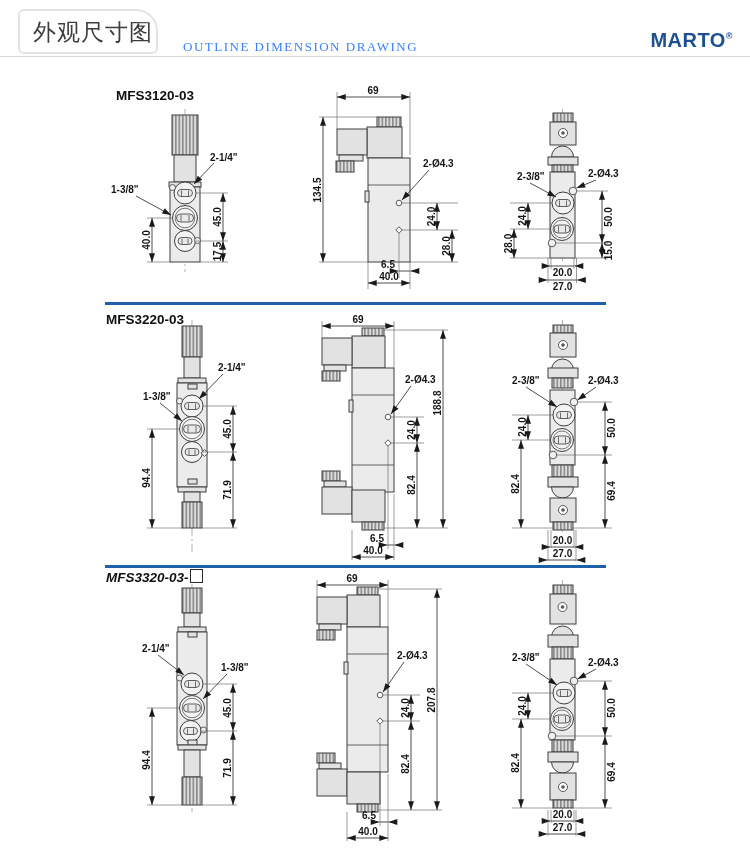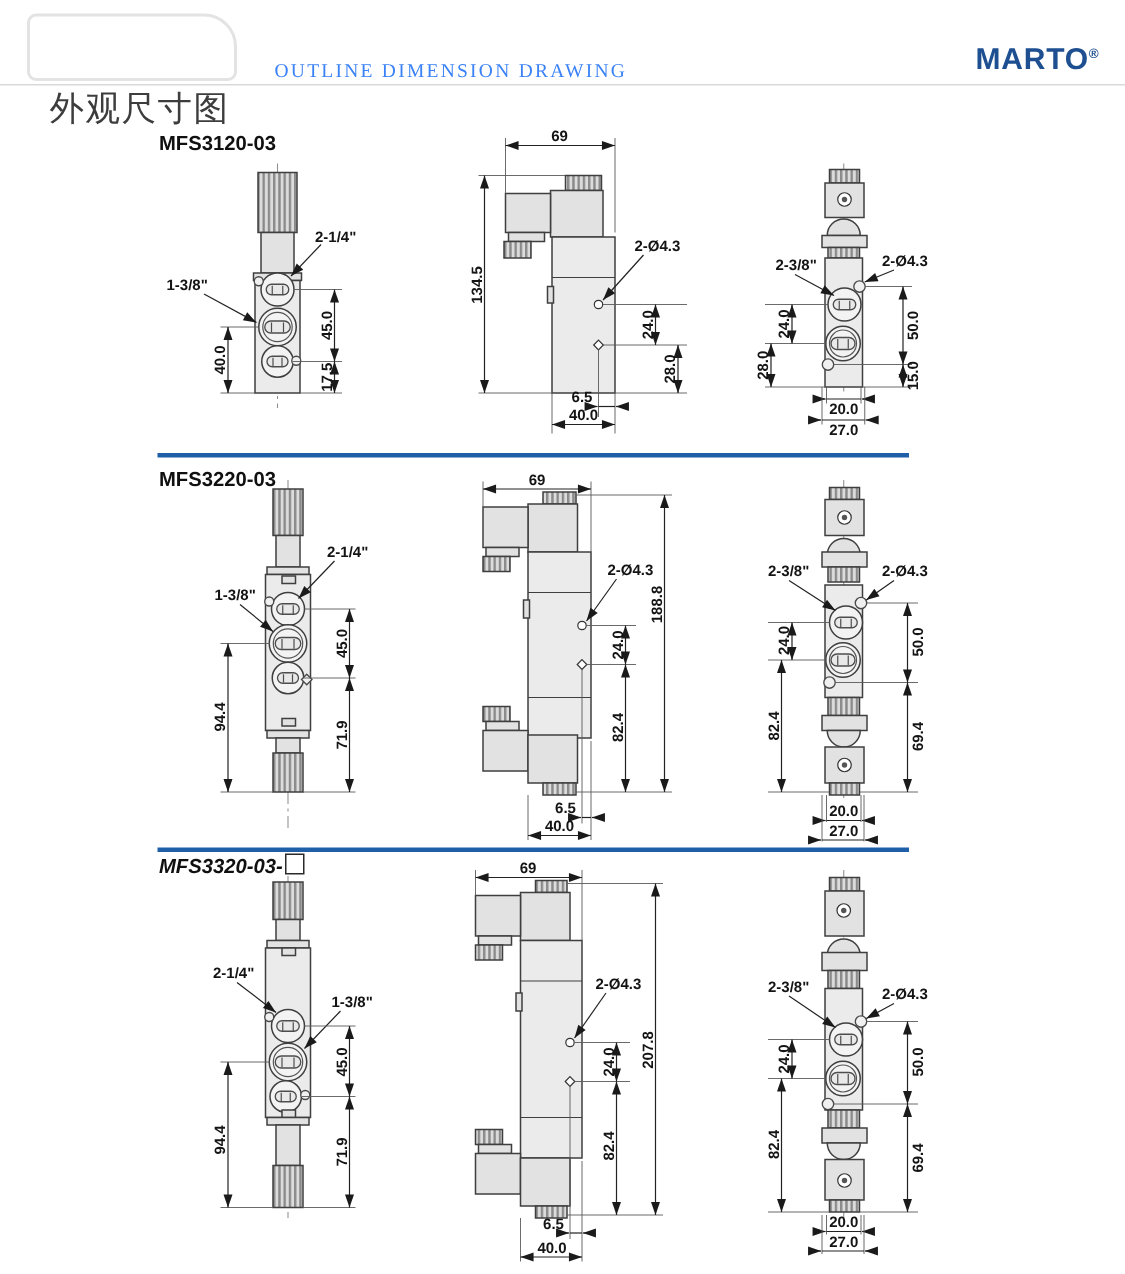--- a/index.html
+++ b/index.html
@@ -3,21 +3,21 @@
 <meta charset="utf-8">
 <style>
   html,body { margin:0; padding:0; background:#ffffff; }
   .page { position:relative; width:750px; height:849px; background:#ffffff; overflow:hidden;
           font-family:"Liberation Sans", sans-serif; }
 
   
   .title-box { position:absolute; left:18px; top:9px; width:140px; height:45px; box-sizing:border-box;
                border:2px solid #e3e3e3; border-radius:6px 22px 6px 6px; background:#fff; }
   .title-cn  { position:absolute; left:33px; top:17px; font-family:"Liberation Serif", serif;
-               font-size:23px; color:#3d3d3d; letter-spacing:1px; white-space:nowrap;margin-top:40px; }
+               font-size:23px; color:#3d3d3d; letter-spacing:1px; white-space:nowrap; }
   .title-en  { position:absolute; left:183px; top:39px; font-family:"Liberation Serif", serif;
                font-size:13px; color:#3b82f6; letter-spacing:1.5px; white-space:nowrap; }
   .header-rule { position:absolute; left:0; top:56px; width:750px; height:1px; background:#d9d9d9; }
   .brand { position:absolute; right:17px; top:29px; font-family:Liberation Sans, sans-serif;
            font-weight:bold; font-size:20px; color:#1d4f91; letter-spacing:0.5px; }
   .brand sup { font-size:9px; }
 
   .model-title { position:absolute; font-size:13.5px; font-weight:bold; color:#101010; white-space:nowrap; }
   .model-box { display:inline-block; width:11px; height:12px; border:1.6px solid #2a2a2a;
                margin-left:1px; vertical-align:-1px; }
@@ -60,21 +60,21 @@
       </marker>
     </defs>
   </svg>
 
   <div class="title-box"></div>
   <span class="title-cn">外观尺寸图</span>
   <span class="title-en">OUTLINE DIMENSION DRAWING</span>
   <div class="header-rule"></div>
   <div class="brand"><span>MARTO</span><sup>®</sup></div>
 
-  <div class="model-title" style="left:106px; top:88px;"><span>MFS3120-03</span></div>
+  <div class="model-title" style="left:116px; top:88px;"><span>MFS3120-03</span></div>
   <div class="model-title" style="left:106px; top:312px;"><span>MFS3220-03</span></div>
   <div class="model-title" style="left:106px; top:569px;font-style:italic;"><span>MFS3320-03-</span><span class="model-box"></span></div>
 
   <div class="divider" style="top:302px;"></div>
   <div class="divider" style="top:565px;"></div>
 
   <svg class="view" style="left:100px; top:105px;" width="215" height="190" viewBox="100 105 215 190">
     <g>
       <line class="cl" x1="185" y1="109" x2="185" y2="272"></line>
       <rect class="kn" x="172" y="115" width="26" height="40"></rect>

